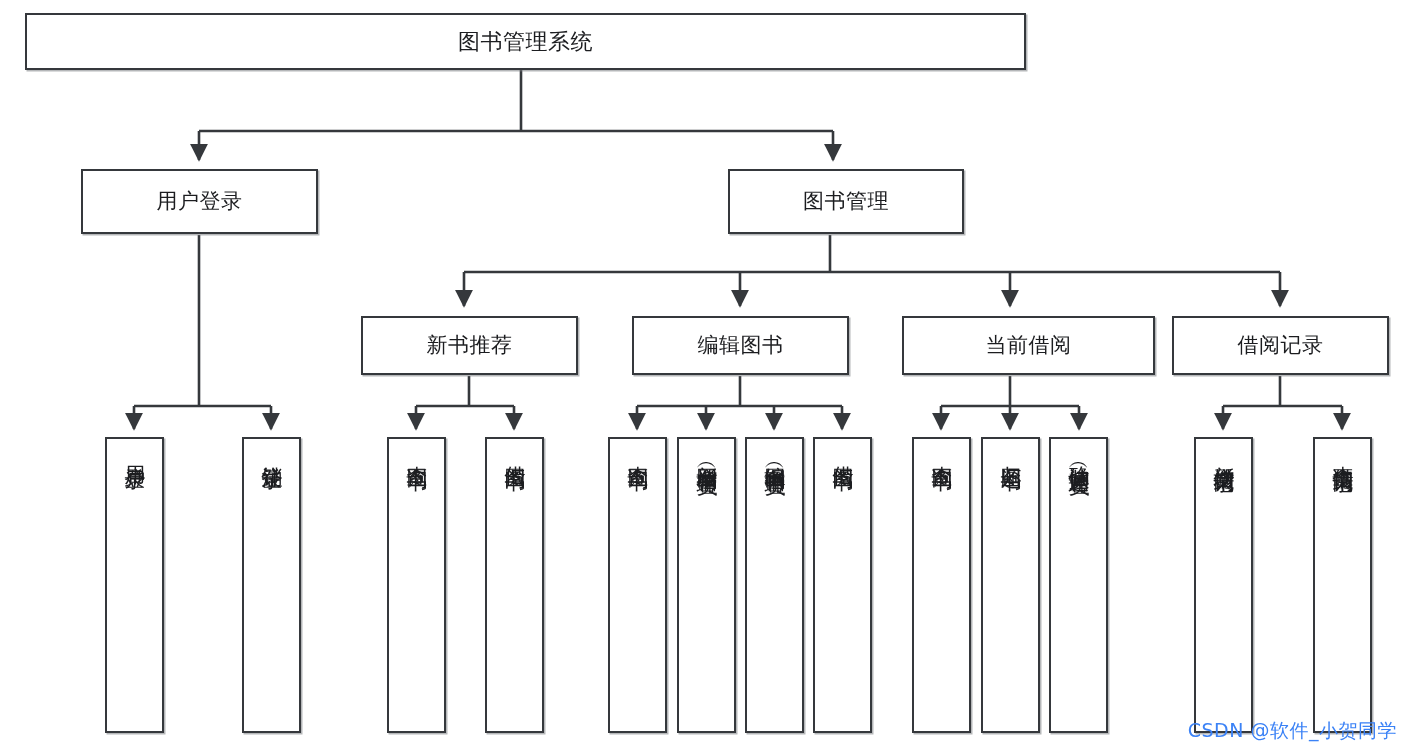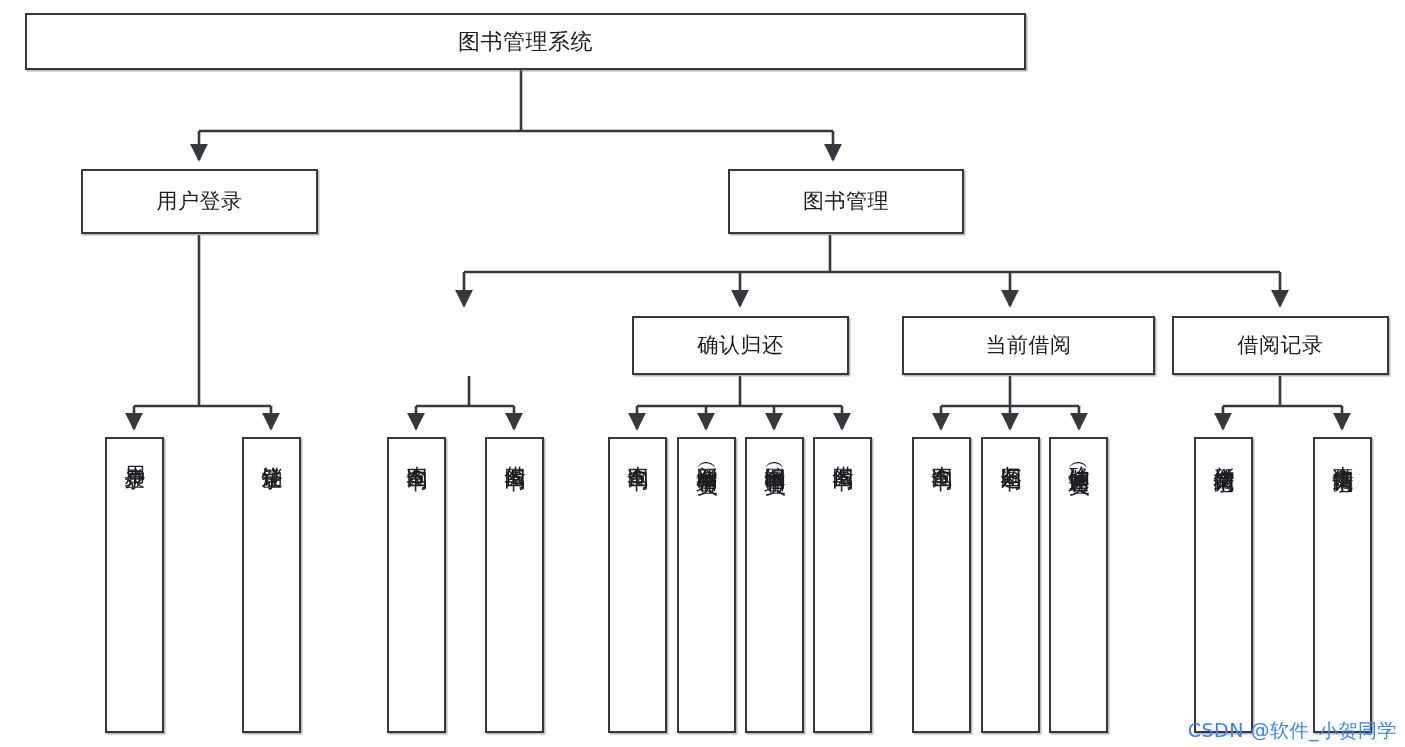--- a/index.html
+++ b/index.html
@@ -126,22 +126,25 @@
     <span class="node-label">图书管理系统</span>
   </div>
 
   <div class="node" style="left:81px; top:169px; width:237px; height:65px;">
     <span class="node-label">用户登录</span>
   </div>
   <div class="node" style="left:712px; top:169px; width:236px; height:65px;margin-left:16px;">
     <span class="node-label">图书管理</span>
   </div>
 
+  <div class="node" style="left:361px; top:316px; width:217px; height:59px;">
+    <span class="node-label">新书推荐</span>
+  </div>
   <div class="node" style="left:632px; top:316px; width:217px; height:59px;">
-    <span class="node-label">确认归还</span>
+    <span class="node-label">编辑图书</span>
   </div>
   <div class="node" style="left:902px; top:316px; width:253px; height:59px;">
     <span class="node-label">当前借阅</span>
   </div>
   <div class="node" style="left:1172px; top:316px; width:217px; height:59px;">
     <span class="node-label">借阅记录</span>
   </div>
 
   <div class="node leaf" style="left:105px; top:437px; width:59px; height:296px;">
     <span class="node-label">用户登录</span>

